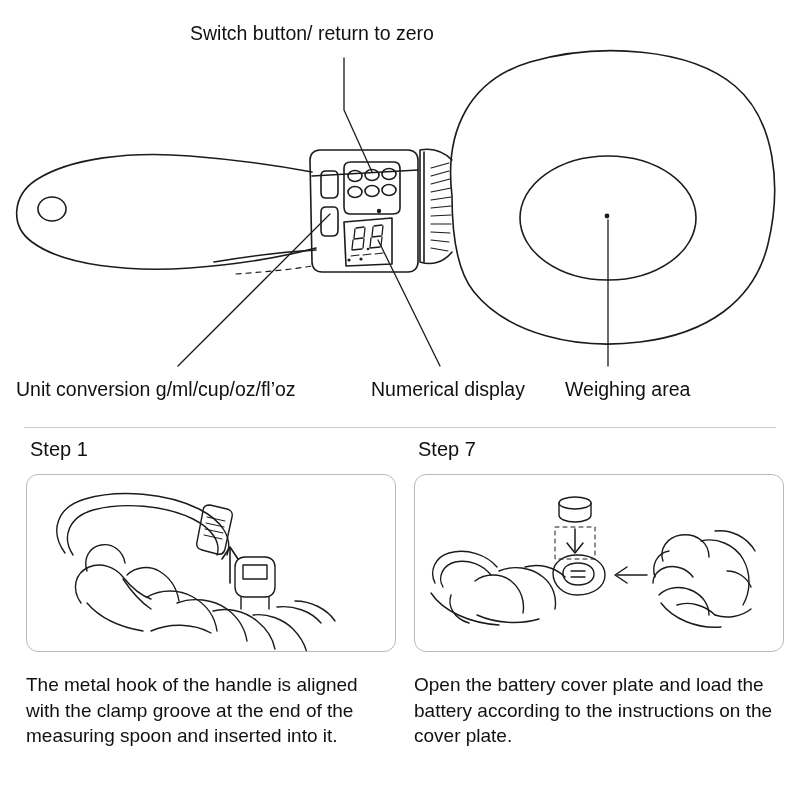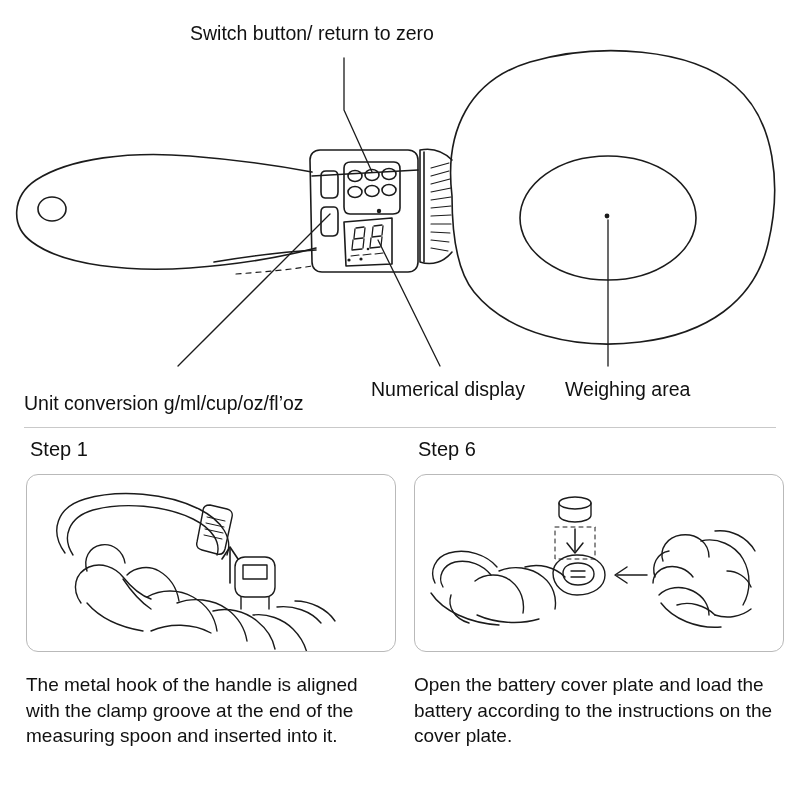--- a/index.html
+++ b/index.html
@@ -36,21 +36,21 @@
     top: 0;
   }
   .callout-label {
     position: absolute;
     font-size: 19.5px;
     line-height: 1.2;
     color: #111111;
     white-space: nowrap;
   }
   #label-switch { left: 190px; top: 22px; }
-  #label-unit   { left: 16px;  top: 392px; margin-left: 8px; }
+  #label-unit   { left: 16px;  top: 378px; }
   #label-numeric{ left: 371px; top: 378px; }
   #label-weigh  { left: 565px; top: 378px; }
 
   
   .divider {
     position: absolute;
     left: 24px;
     top: 427px;
     width: 752px;
     height: 1px;
@@ -268,21 +268,21 @@
             <path d="M124 156 C 142 148, 166 148, 184 158"></path>
             <path d="M60 128 C 72 142, 92 152, 116 156"></path>
             <path d="M96 104 C 104 116, 112 126, 124 134"></path>
           </g>
         </svg>
       </div>
       <div class="step-caption">The metal hook of the handle is aligned with the clamp groove at the end of the measuring spoon and inserted into it.</div>
     </div>
 
     <div class="step step-2">
-      <div class="step-title">Step 6</div>
+      <div class="step-title">Step 7</div>
       <div class="step-box">
         <svg width="370" height="178" viewBox="0 0 370 178">
           <g fill="none" stroke="#1b1b1b" stroke-width="1.4" stroke-linecap="round" stroke-linejoin="round">
 
             <ellipse cx="160" cy="28" rx="16" ry="6"></ellipse>
             <path d="M144 28 L 144 40 C 144 44, 151 47, 160 47 C 169 47, 176 44, 176 40 L 176 28"></path>
 
             <path d="M160 54 L 160 76" stroke-width="1.5"></path>
             <path d="M152 68 L 160 78 L 168 68" stroke-width="1.5"></path>
 

